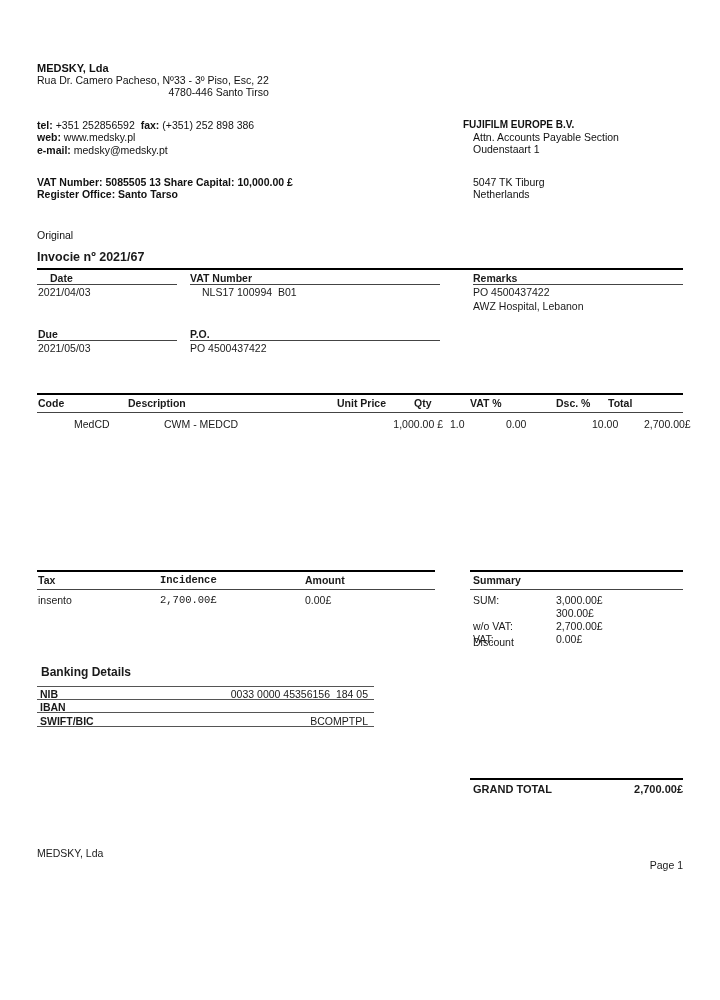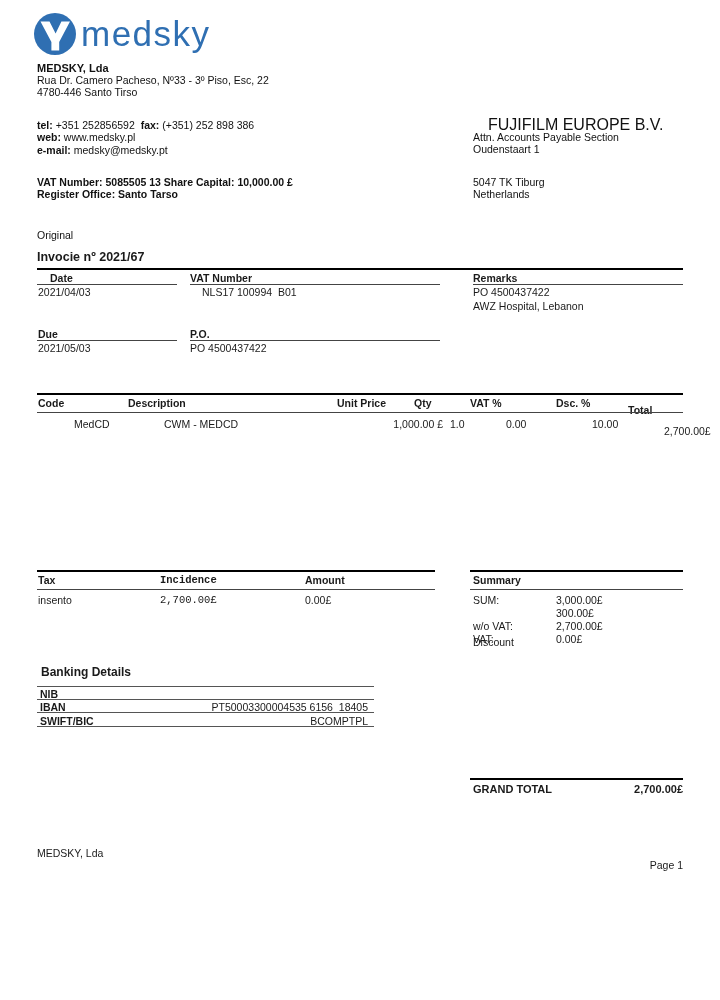--- a/index.html
+++ b/index.html
@@ -47,25 +47,25 @@
   
   .txt {
     font-size: 10.5px;
     line-height: 12.4px;
     white-space: pre;
     color: #111;
   }
   .txt b, .b { font-weight: bold; }
 
   #seller-name  { left: 37px; top: 62px;  font-size: 11px; font-weight: bold; }
-  #seller-addr  { left: 37px; top: 74px; }
+  #seller-addr  { left: 37px; top: 74px; text-align: right; }
   #contact      { left: 37px; top: 119px; }
   #fiscal       { left: 37px; top: 176px; }
 
-  #buyer-name   { left: 488px; top: 119px; font-size: 16px; font-weight: normal; }
+  #buyer-name   { left: 463px; top: 119px; font-size: 10px; font-weight: bold; }
   #buyer-addr   { left: 473px; top: 131px; }
   #buyer-city   { left: 473px; top: 176px; }
 
   #original-label { left: 37px; top: 229px; font-size: 10.5px; }
   #invoice-title  { left: 37px; top: 250px; font-size: 12.5px; font-weight: bold; }
 
   
   .rule-thick {
     position: absolute;
     height: 0;
@@ -124,21 +124,21 @@
     top: 418px;
     white-space: pre;
     padding-left: 36px;
   }
   .c-code  { left: 38px; }
   .c-desc  { left: 128px; }
   .c-price { left: 337px; text-align: right; width: 70px; }
   .c-qty   { left: 414px; }
   .c-vat   { left: 470px; }
   .c-dsc   { left: 556px; }
-  .c-total { left: 628px; margin-top: 7px; }
+  .c-total { left: 608px; }
   .c-price-h { left: 337px; }
 
   
   #tax-top-rule  { left: 37px; top: 570px; width: 398px; }
   #tax-hdr-rule  { left: 37px; top: 589px; width: 398px; }
   .tax-hdr { font-size: 10.5px; font-weight: bold; top: 574px; }
   .tax-cell { font-size: 10.5px; top: 594px; white-space: pre; }
   .t-tax { left: 38px; }
   .t-inc { left: 160px; font-family: Liberation Mono, monospace; }
   .t-amt { left: 305px; }
@@ -166,27 +166,20 @@
 
   
   #footer-company { left: 37px; top: 847px; font-size: 10.5px; }
   #footer-page { left: 583px; top: 859px; font-size: 10.5px; width: 100px; text-align: right; }
 </style>
 </head>
 <body>
 
 <div class="page">
 
-  <div class="abs" id="logo-block">
-    <svg id="logo-mark" viewBox="0 0 44 44">
-      <circle cx="22" cy="22" r="21" fill="#2f6fb2"></circle>
-      <path d="M7.5 9.5 L16.5 9.5 L22.6 21.5 L28.4 9.5 L37 9.5 L26.2 30.0 L26.2 38.5 L18.4 38.5 L18.4 30.0 Z" fill="#ffffff"></path>
-    </svg>
-    <div id="logo-word">medsky</div>
-  </div>
 
   <div class="abs txt" id="seller-name">MEDSKY, Lda</div>
   <div class="abs txt" id="seller-addr"><span>Rua Dr. Camero Pacheso, Nº33 - 3º Piso, Esc, 22</span>
 <span>4780-446 Santo Tirso</span></div>
 
   <div class="abs txt" id="contact"><span class="b">tel:</span> <span>+351 252856592</span>  <span class="b">fax:</span> <span>(+351) 252 898 386</span>
 <span class="b">web:</span> <span>www.medsky.pl</span>
 <span class="b">e-mail:</span> <span>medsky@medsky.pt</span></div>
 
   <div class="abs txt" id="fiscal"><span class="b">VAT Number:</span> <span class="b">5085505 13</span> <span class="b">Share Capital:</span> <span class="b">10,000.00 £</span>
@@ -261,23 +254,23 @@
   <div class="abs sum-row-lbl" style="top:636px;">Discount</div>
   <div class="abs sum-row-val" style="top:607px;">300.00£</div>
   <div class="abs sum-row-lbl" style="top:620px;">w/o VAT:</div>
   <div class="abs sum-row-val" style="top:620px;">2,700.00£</div>
   <div class="abs sum-row-lbl" style="top:633px;">VAT:</div>
   <div class="abs sum-row-val" style="top:633px;">0.00£</div>
 
   <div class="abs" id="bank-title">Banking Details</div>
   <div class="rule-thin" id="bank-rule-0"></div>
   <div class="abs bank-lbl" style="top:688px;">NIB</div>
+  <div class="abs bank-val" style="top:688px;">0033 0000 45356156  184 05</div>
   <div class="rule-thin" id="bank-rule-1"></div>
   <div class="abs bank-lbl" style="top:701px;">IBAN</div>
-  <div class="abs bank-val" style="top:701px;">PT50003300004535 6156  18405</div>
   <div class="rule-thin" id="bank-rule-2"></div>
   <div class="abs bank-lbl" style="top:715px;">SWIFT/BIC</div>
   <div class="abs bank-val" style="top:715px;">BCOMPTPL</div>
   <div class="rule-thin" id="bank-rule-3"></div>
 
   <div class="rule-thick" id="gt-rule"></div>
   <div class="abs" id="gt-label">GRAND TOTAL</div>
   <div class="abs" id="gt-value">2,700.00£</div>
 
   <div class="abs" id="footer-company">MEDSKY, Lda</div>

